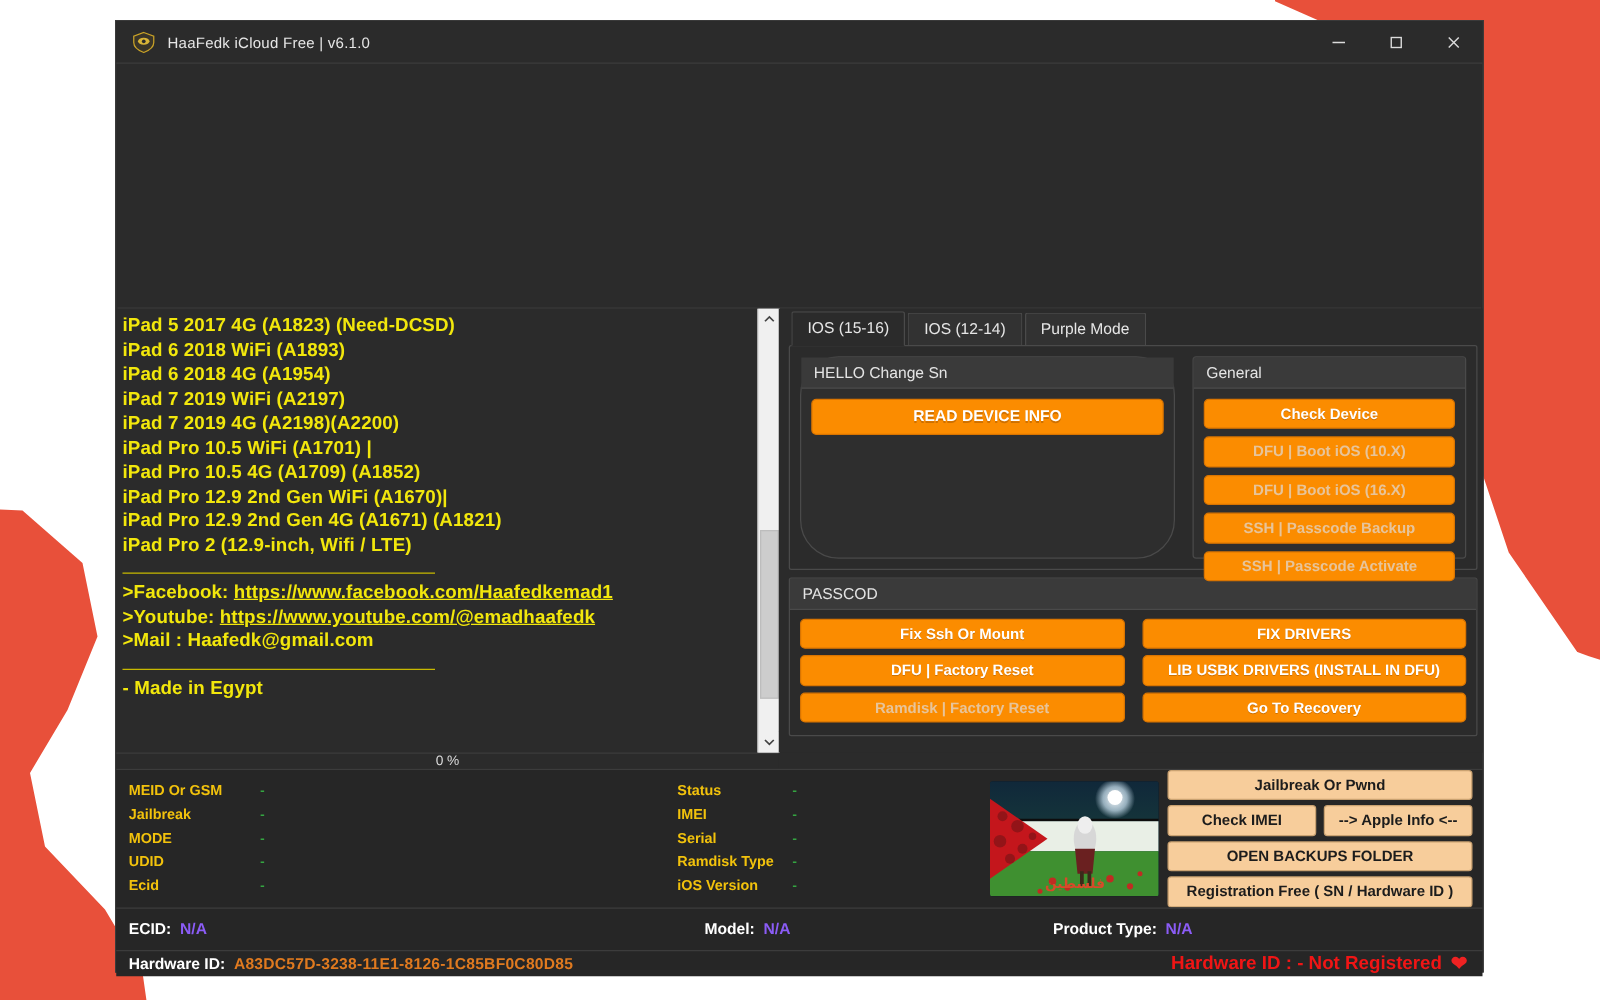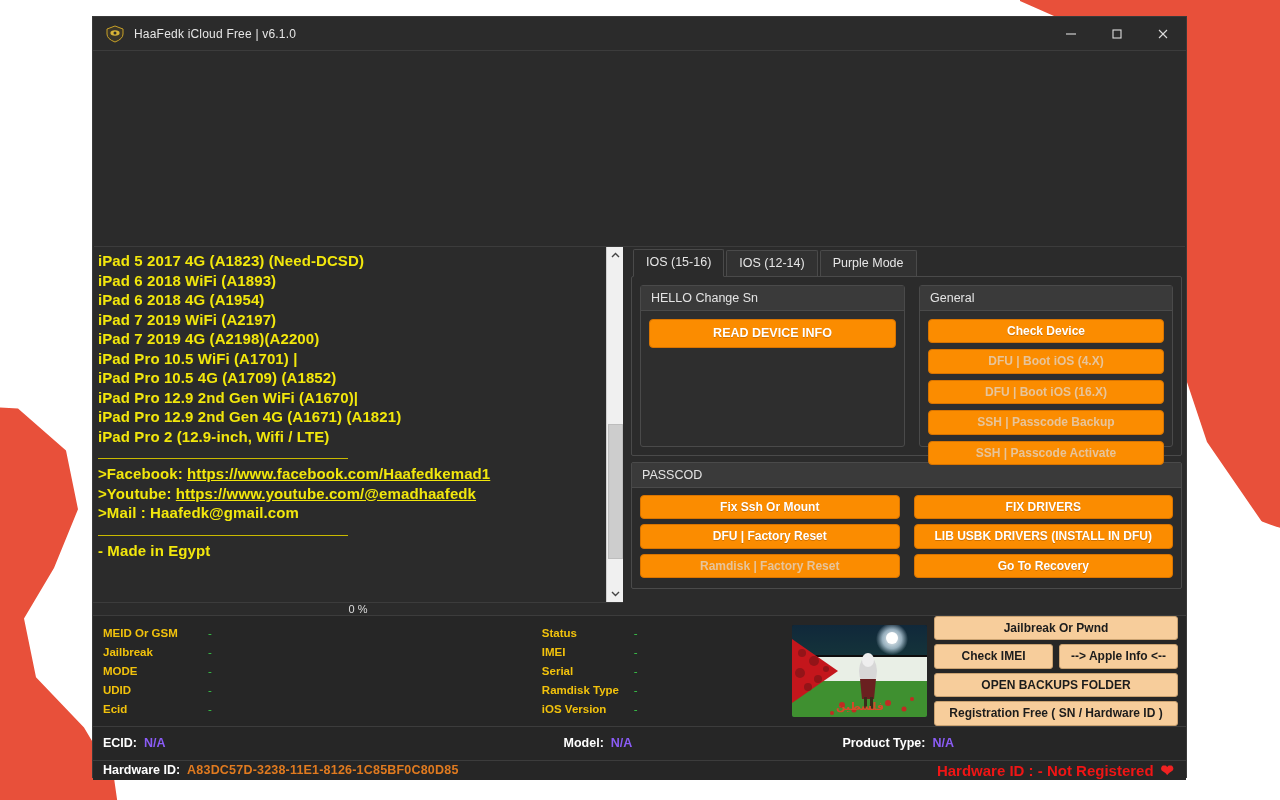--- a/index.html
+++ b/index.html
@@ -257,32 +257,32 @@
       <div class="right-pane">
 
         <div class="tabs">
           <div class="tab active">IOS (15-16)</div>
           <div class="tab">IOS (12-14)</div>
           <div class="tab">Purple Mode</div>
         </div>
 
         <div class="tabbody">
 
-          <div class="group" style="width:265px;">
+          <div class="group" style="width:300px;border-radius:31px;">
             <div class="group-hdr">HELLO Change Sn</div>
             <div class="group-body">
               <div class="obtn">READ DEVICE INFO</div>
             </div>
           </div>
 
           <div class="group" style="flex:1;">
             <div class="group-hdr">General</div>
             <div class="group-body">
               <div class="obtn sm">Check Device</div>
-              <div class="obtn sm disabled">DFU | Boot  iOS (4.X)</div>
+              <div class="obtn sm disabled">DFU | Boot  iOS (10.X)</div>
               <div class="obtn sm disabled">DFU | Boot  iOS (16.X)</div>
               <div class="obtn sm disabled">SSH | Passcode Backup</div>
               <div class="obtn sm disabled">SSH | Passcode Activate</div>
             </div>
           </div>
 
         </div>
 
         <div class="passcod-wrap">
           <div class="group-hdr" style="background:#3a3a3a;">PASSCOD</div>

